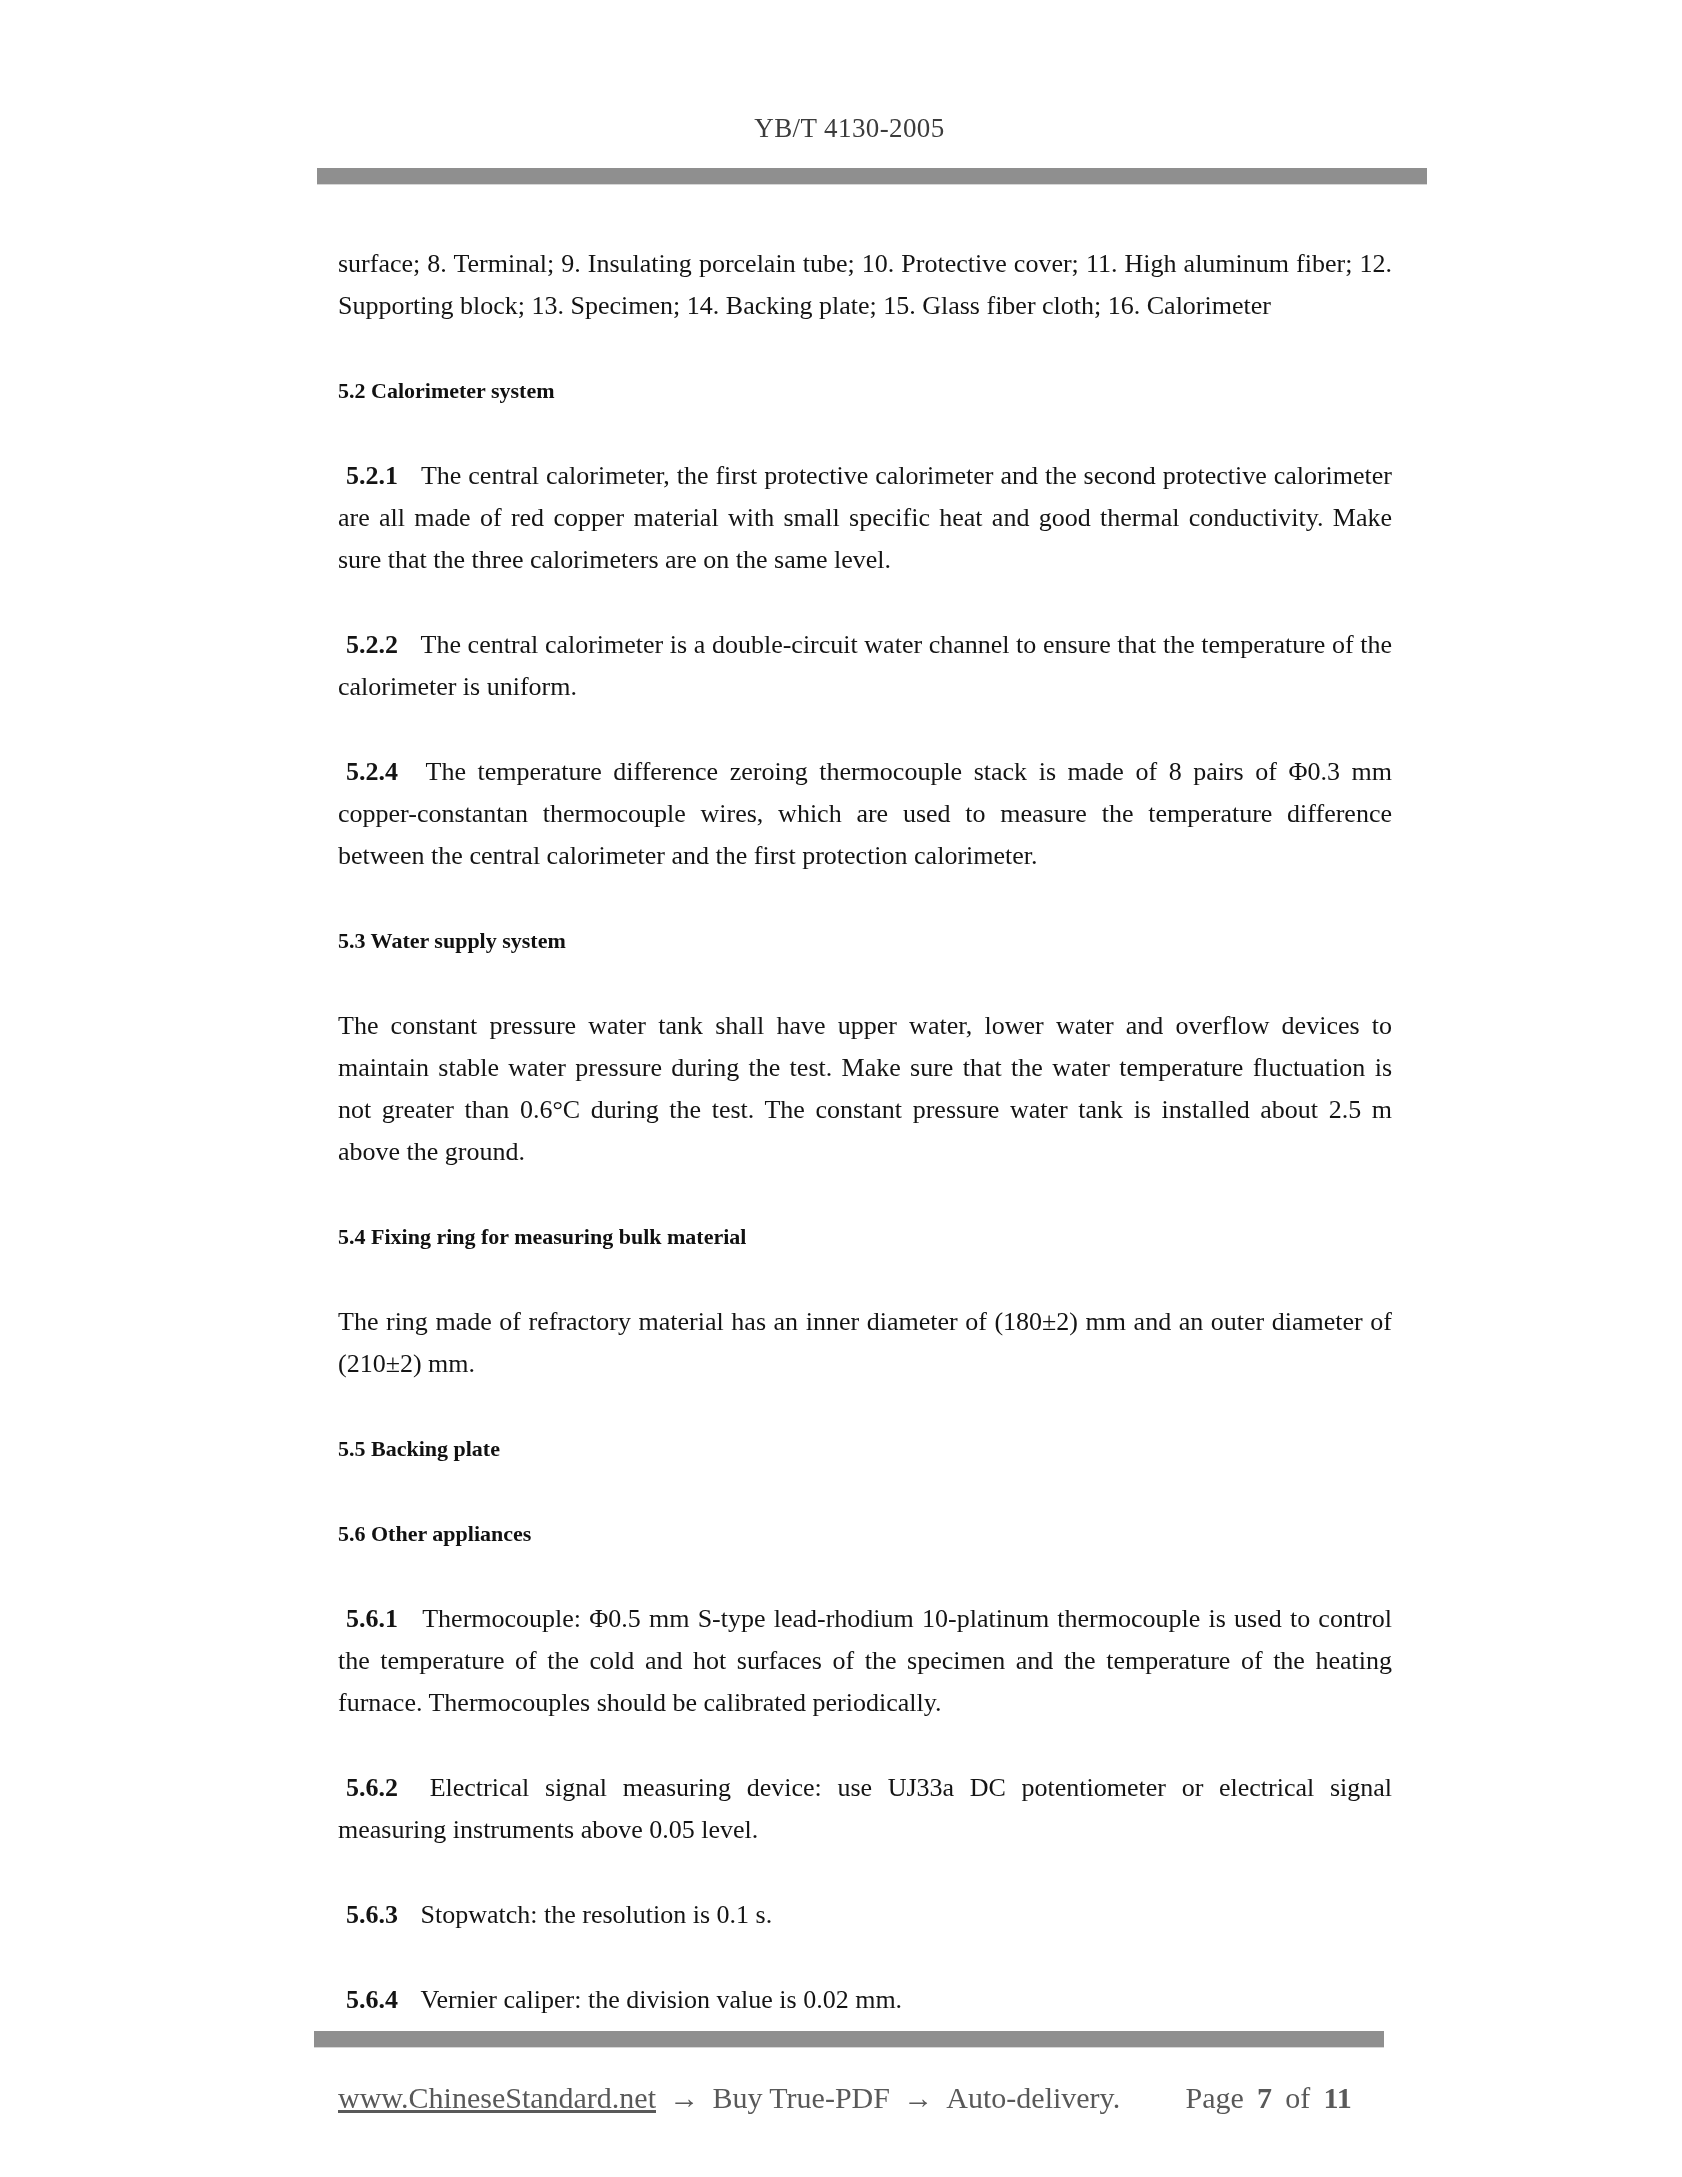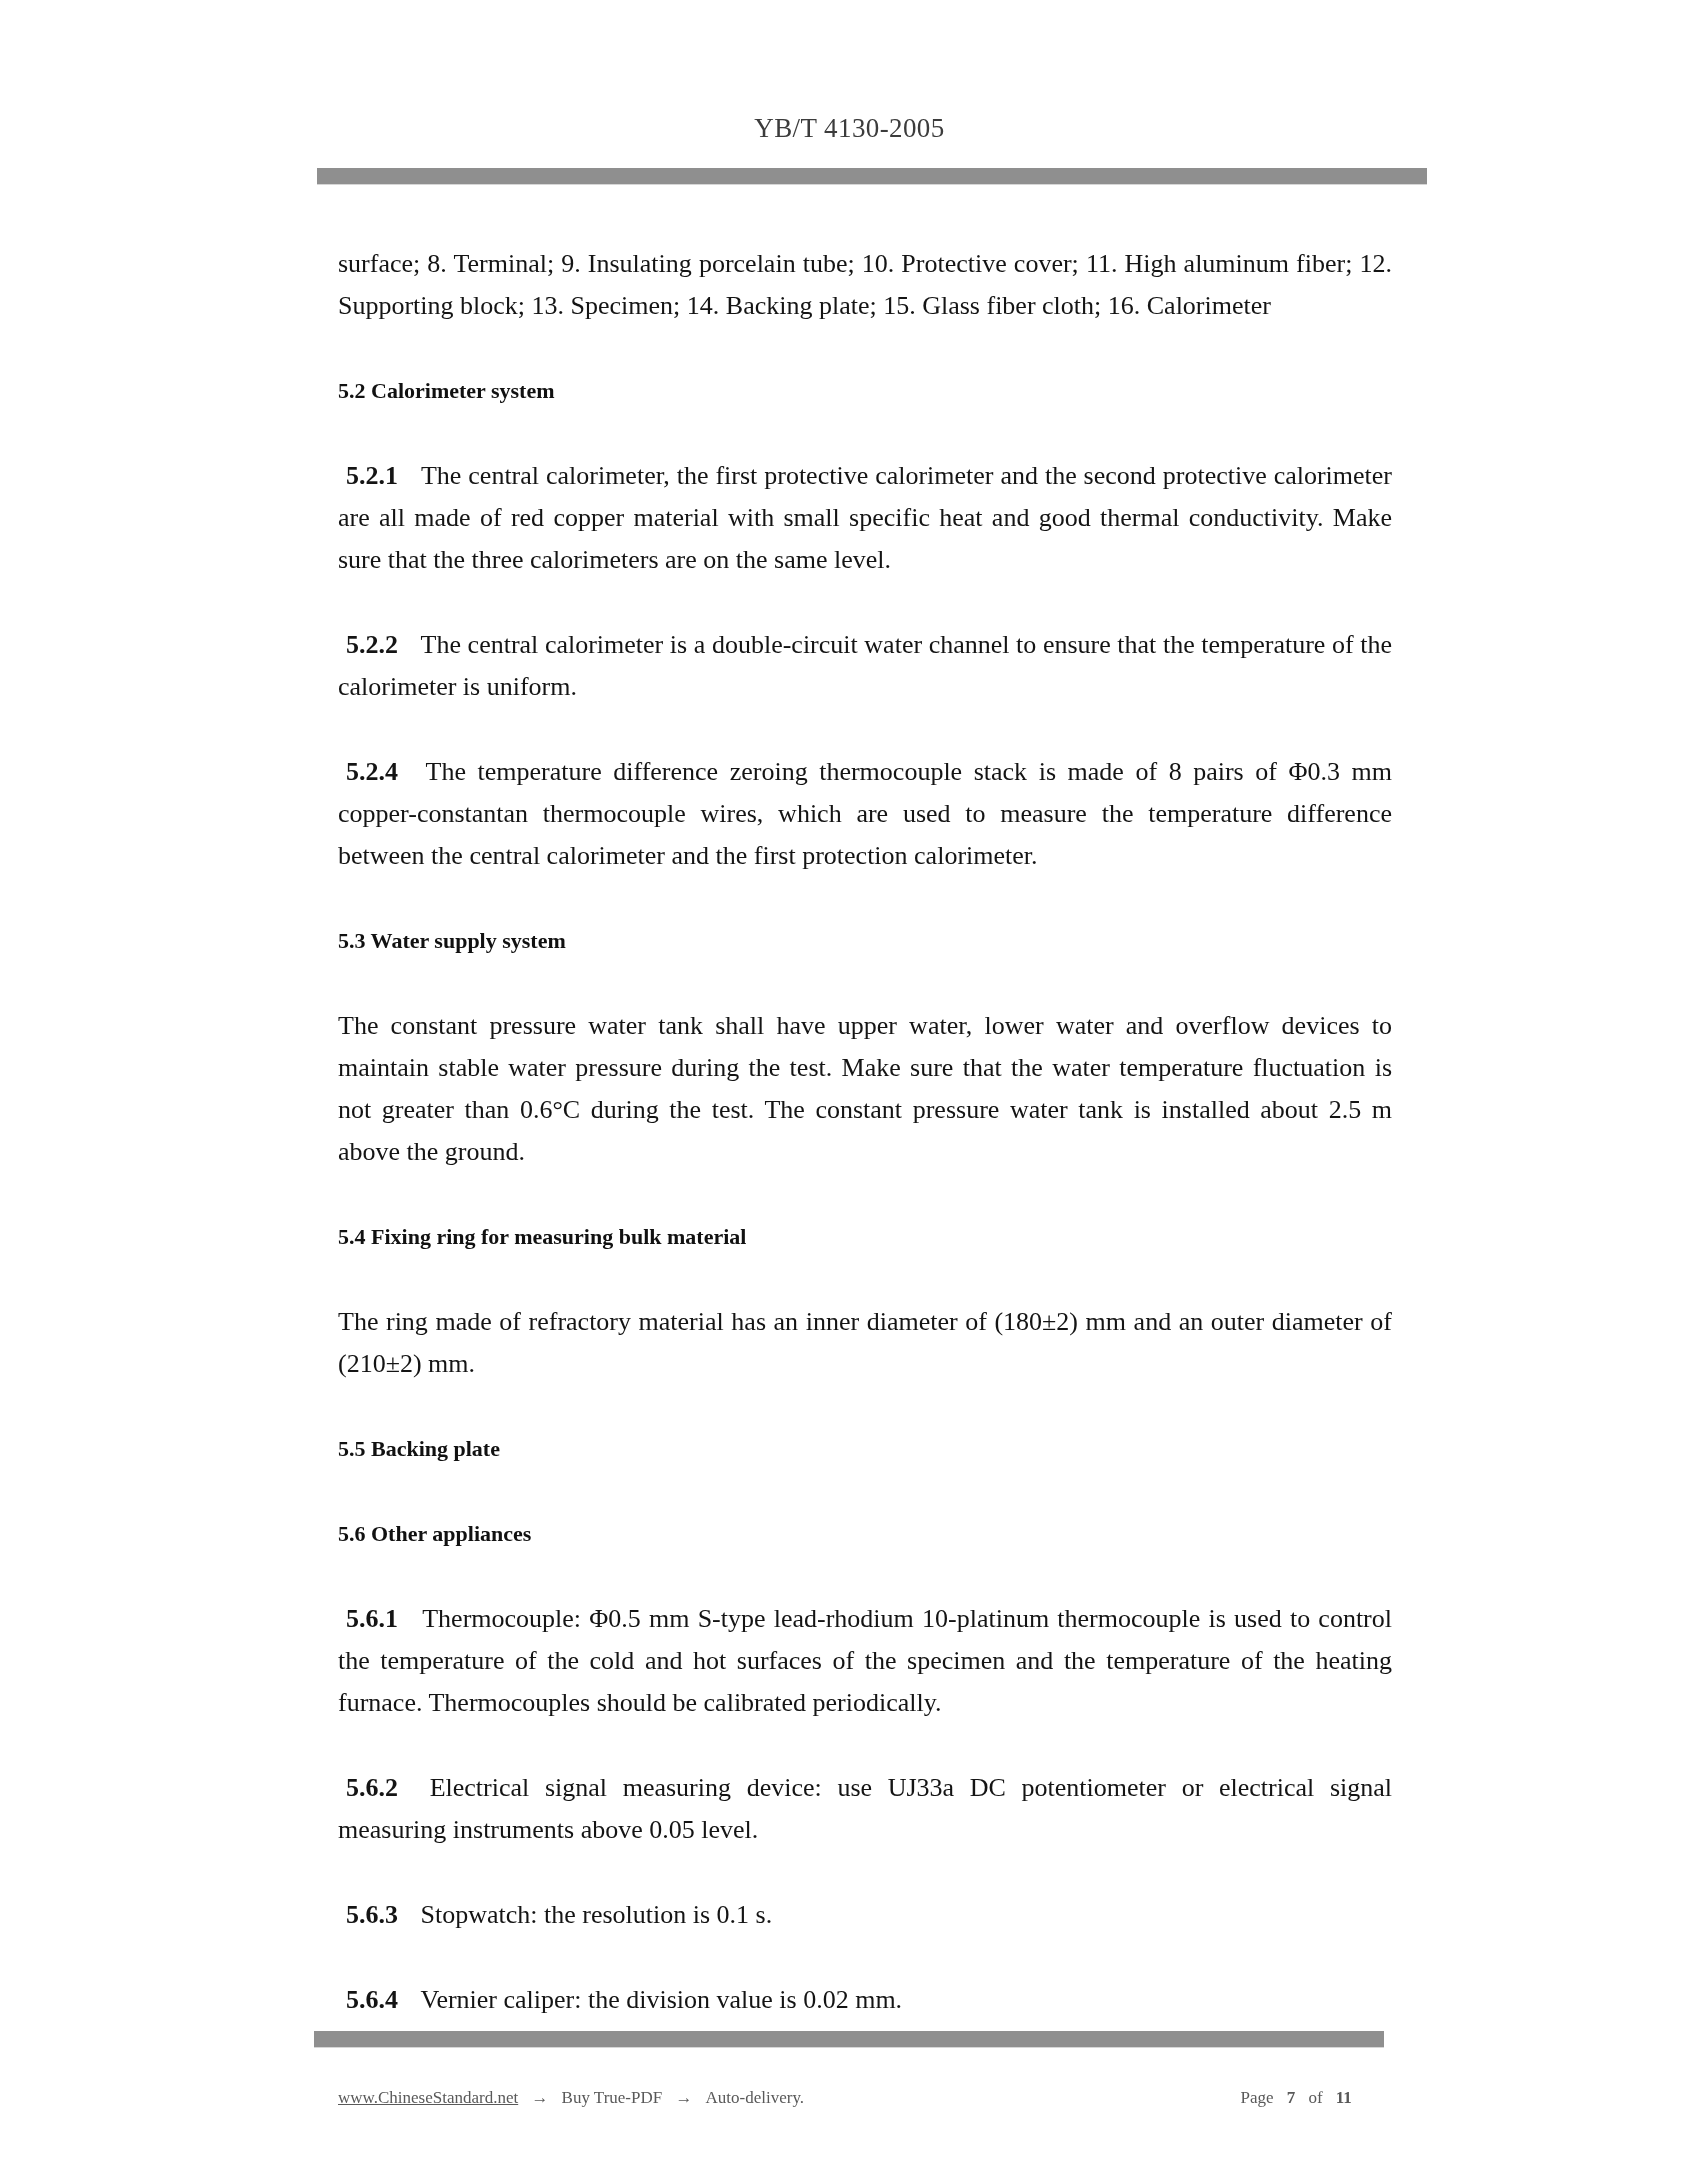--- a/index.html
+++ b/index.html
@@ -41,21 +41,21 @@
   .page-footer {
     position:absolute;
     left:298px; top:2015px;
     width:1086px;
   }
   .footer-row {
     margin-top:14px;
     display:flex;
     justify-content:space-between;
     align-items:baseline;
-    font-size:17px;
+    font-size:30px;
     line-height:40px;
     color:#595959;
   }
   .footer-left a {
     color:#595959;
     text-decoration:underline;
     cursor:pointer;
   }
   .footer-left .arrow { padding:0 5.2px; }
   .page-indicator { padding-right:19px; }

